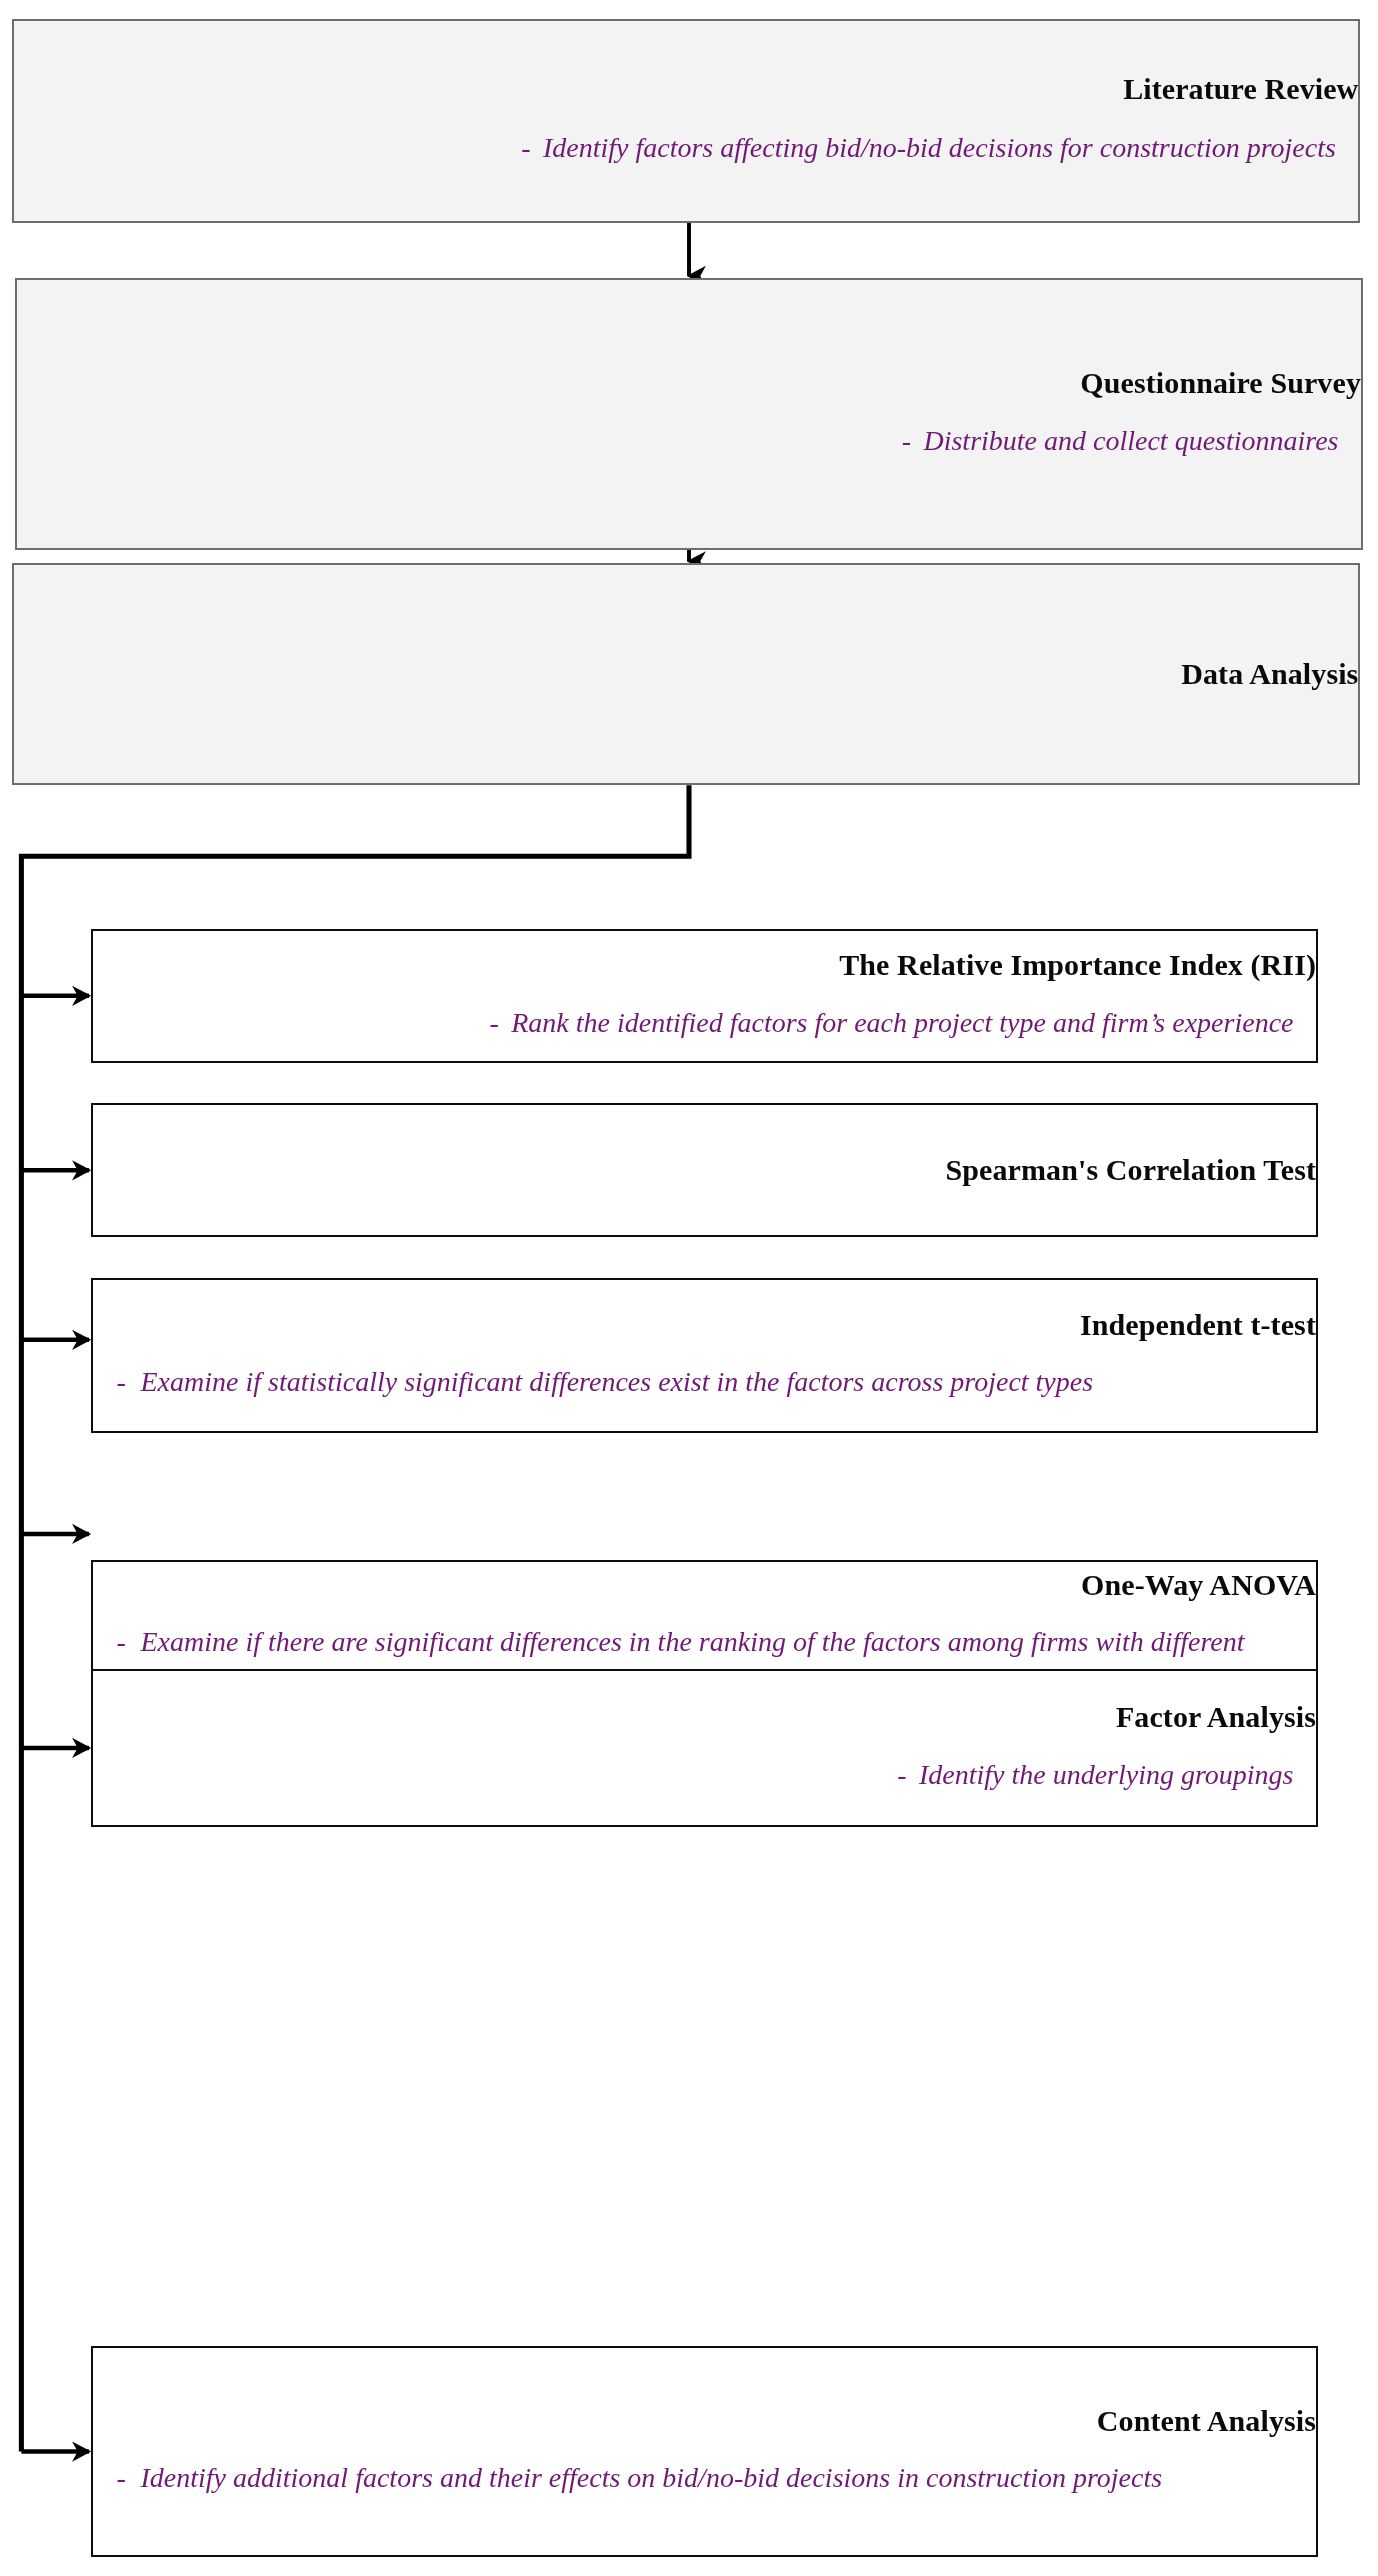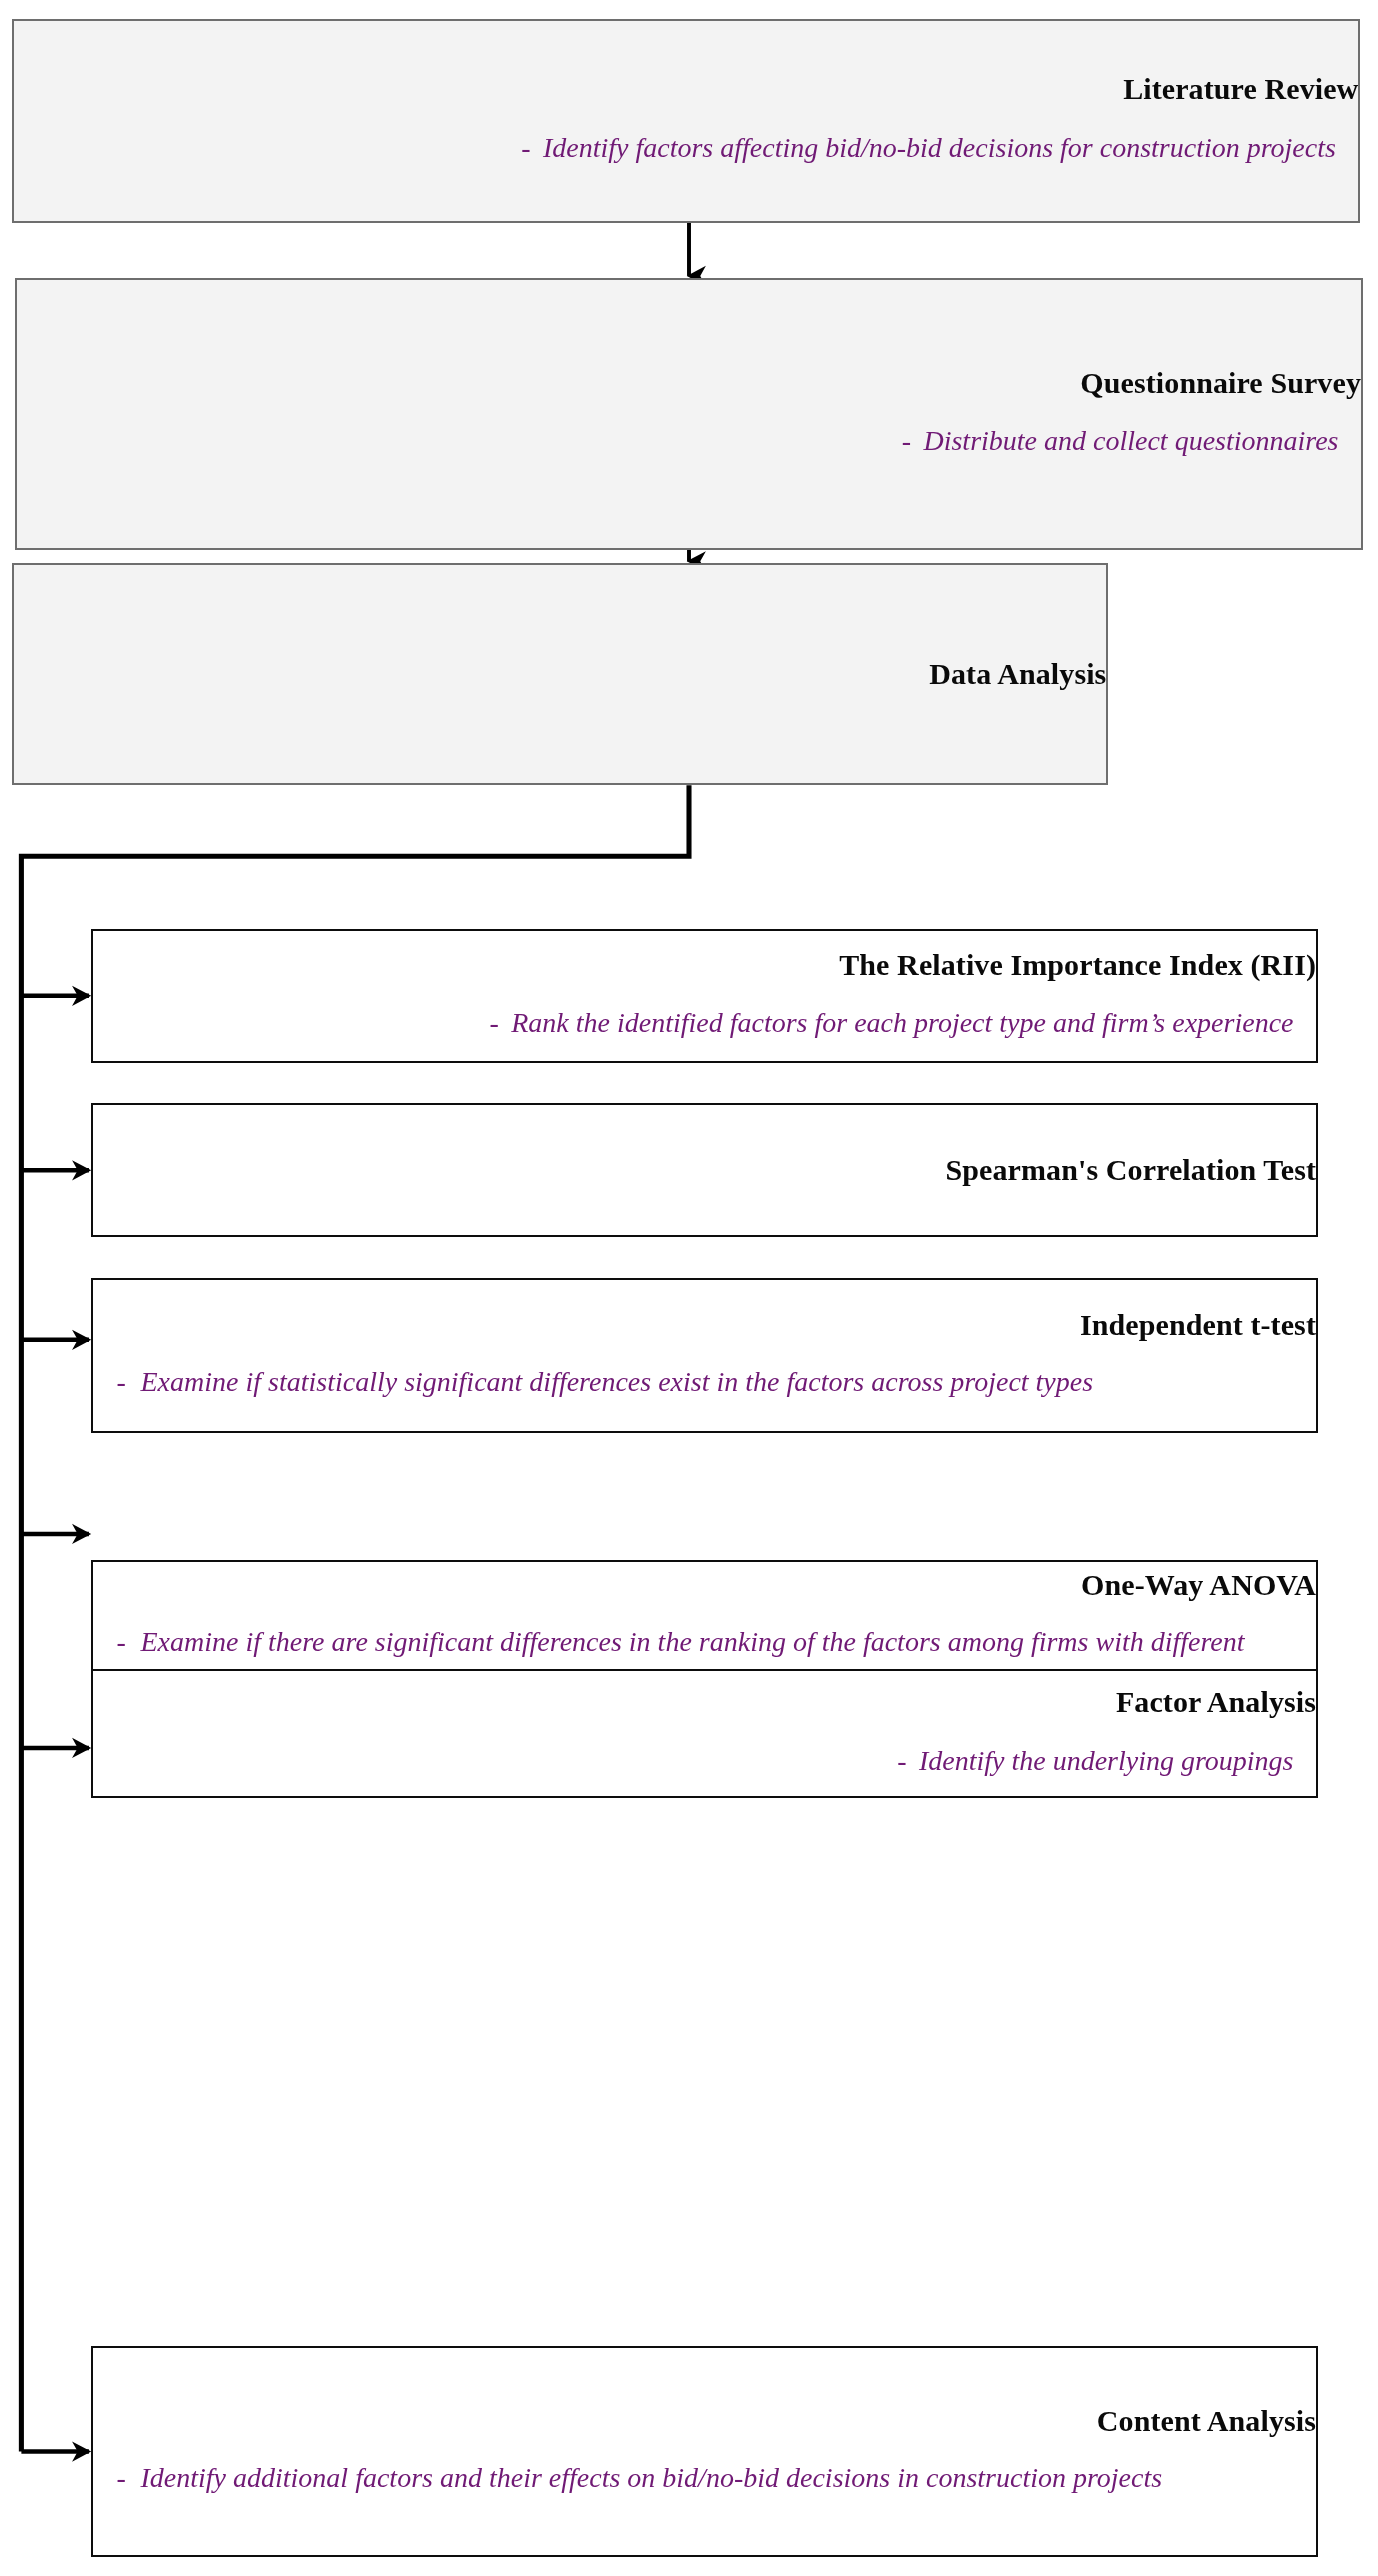--- a/index.html
+++ b/index.html
@@ -94,27 +94,27 @@
     flex: 0 0 auto;
     margin-right: 14.6px;
   }
   .desc-block .desc-text {
     flex: 1 1 auto;
   }
 
   
   #box-literature-review { left: 12.4px;  top: 18.6px;   width: 1348px; height: 204px; }
   #box-questionnaire     { left: 15px;  top: 278px;  width: 1348px; height: 272px; padding-left: 16px; }
-  #box-data-analysis     { left: 12.4px;  top: 563px; width: 1096px; height: 222px; padding-left: 29px; }
+  #box-data-analysis     { left: 12.4px;  top: 563px; width: 1348px; height: 222px; padding-left: 29px; }
 
   #box-rii         { left: 91px; top: 929px; width: 1227px; height: 134px; padding-left: 17px; }
   #box-spearman    { left: 91px; top: 1103px; width: 1227px; height: 134px; }
   #box-ttest       { left: 91px; top: 1278px; width: 1227px; height: 155px; }
   #box-anova       { left: 91px; top: 1560px; width: 1227px; height: 155px; }
-  #box-factor      { left: 91px; top: 1669px; width: 1227px; height: 129px; }
+  #box-factor      { left: 91px; top: 1669px; width: 1227px; height: 158px; }
   #box-content     { left: 91px; top: 2346px; width: 1227px; height: 211px; }
 </style>
 </head>
 <body>
 
 <div id="page">
 
   <svg id="connectors" viewBox="0 0 2448 4576" width="1378" height="2576" xmlns="http://www.w3.org/2000/svg">
     <defs>
       <marker id="arrowhead-down" markerWidth="40" markerHeight="40" refX="20" refY="34" orient="auto" markerUnits="userSpaceOnUse">

